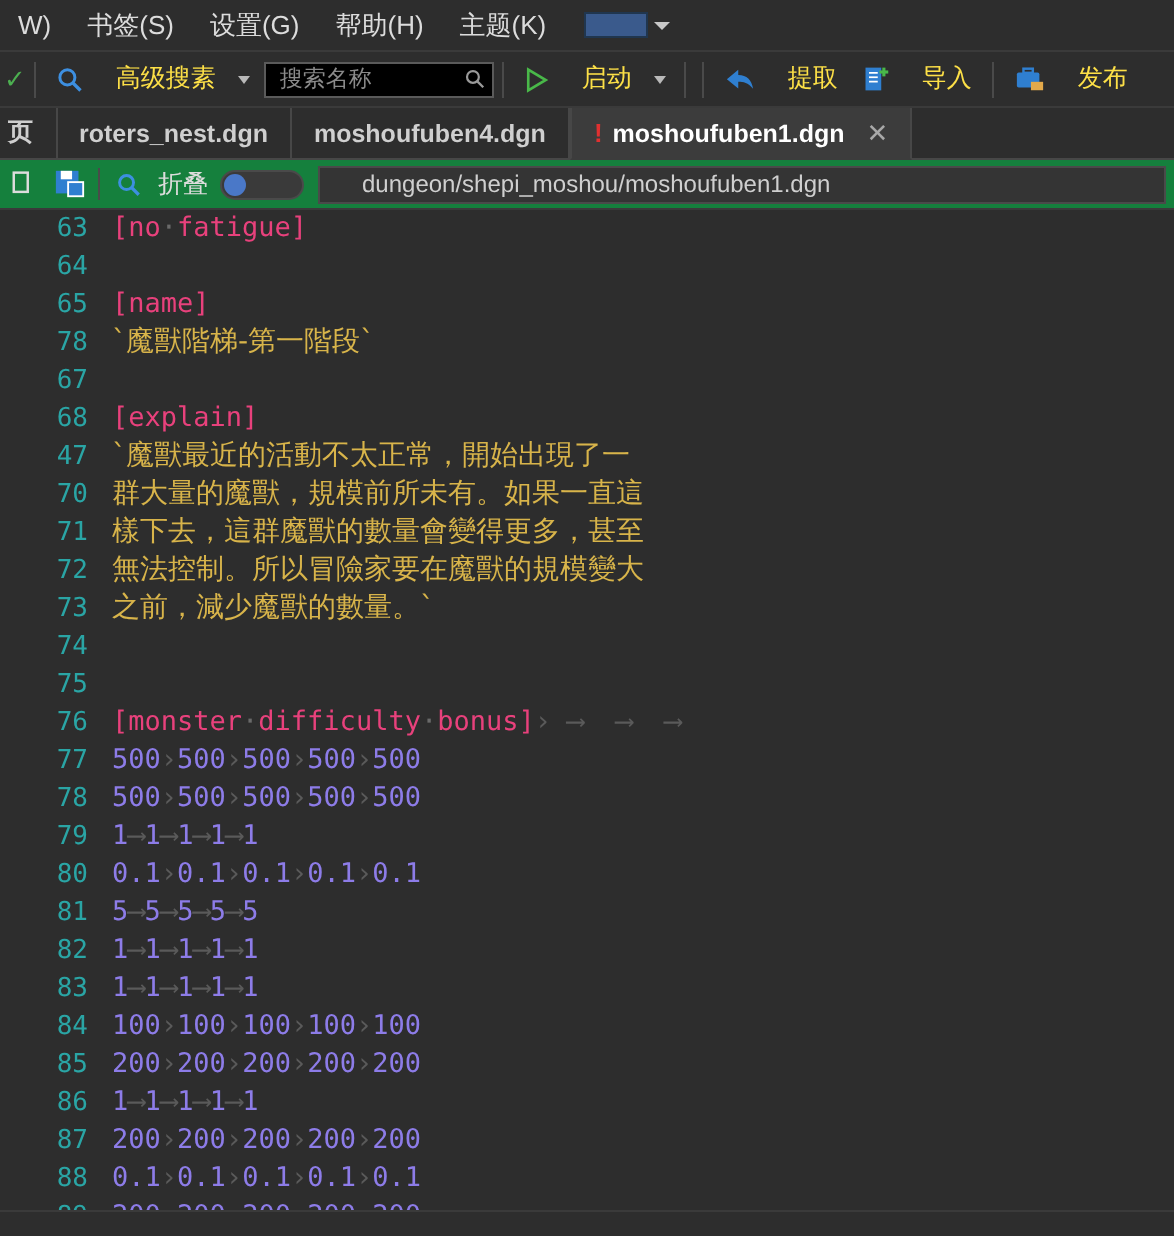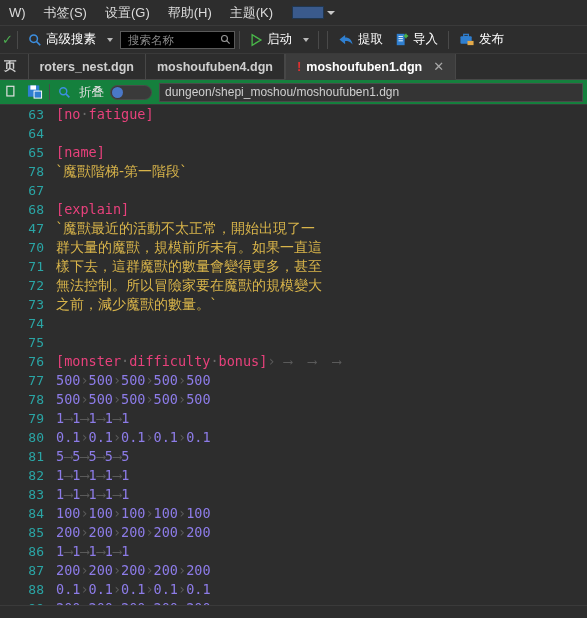--- a/index.html
+++ b/index.html
@@ -27,22 +27,22 @@
     border-top:4px solid #c8c8c8;display:block;
   }
 
   
   .toolbar{
     height:28px;flex:0 0 28px;display:flex;align-items:center;
     background:#2d2d2d;border-bottom:1px solid #3a3a3a;box-sizing:border-box;
     padding-left:2px;
   }
   .tb-btn{
-    display:flex;align-items:center;gap:4px;height:24px;padding:0 6px;
-    color:#ffffff;font-size:12.5px;white-space:nowrap;cursor:default;border-radius:2px;
+    display:flex;align-items:center;gap:16px;height:24px;padding:0 6px;
+    color:#fde047;font-size:12.5px;white-space:nowrap;cursor:default;border-radius:2px;
   }
   .tb-sep{width:1px;height:18px;background:#4a4a4a;margin:0 4px;}
   .tb-caret{
     width:0;height:0;border-left:3.5px solid transparent;border-right:3.5px solid transparent;
     border-top:4px solid #b9b9b9;margin:0 5px;
   }
   .search-box{
     width:115px;height:18px;border:1px solid #5a5a5a;background:#000000;
     display:flex;align-items:center;justify-content:space-between;
     padding:0 3px 0 5px;box-sizing:border-box;margin-left:2px;
@@ -85,21 +85,21 @@
   .toggle{
     width:42px;height:15px;border-radius:8px;background:#3a3a3a;border:1px solid #4a4a4a;
     position:relative;box-sizing:border-box;
   }
   .toggle .knob{
     position:absolute;left:1px;top:1px;width:11px;height:11px;border-radius:50%;
     background:#4a78c8;
   }
   .pathfield{
     flex:1;height:19px;margin:0 4px 0 7px;background:#343434;border:1px solid #4a4a4a;
-    display:flex;align-items:center;padding:0 5px;box-sizing:border-box;
+    display:flex;align-items:center;padding:0 21px;box-sizing:border-box;
     color:#cfcfcf;font-size:12px;font-family:"Liberation Sans",sans-serif;overflow:hidden;
   }
   .vsep{width:1px;height:16px;background:#4a4a4a;margin:0 3px;}
 
   
   .editor{
     flex:1;display:flex;background:#2d2d2d;overflow:hidden;position:relative;
     font-family:"DejaVu Sans Mono","Liberation Mono",monospace;
   }
   .leftstrip{width:14px;flex:0 0 14px;background:#2d2d2d;}

